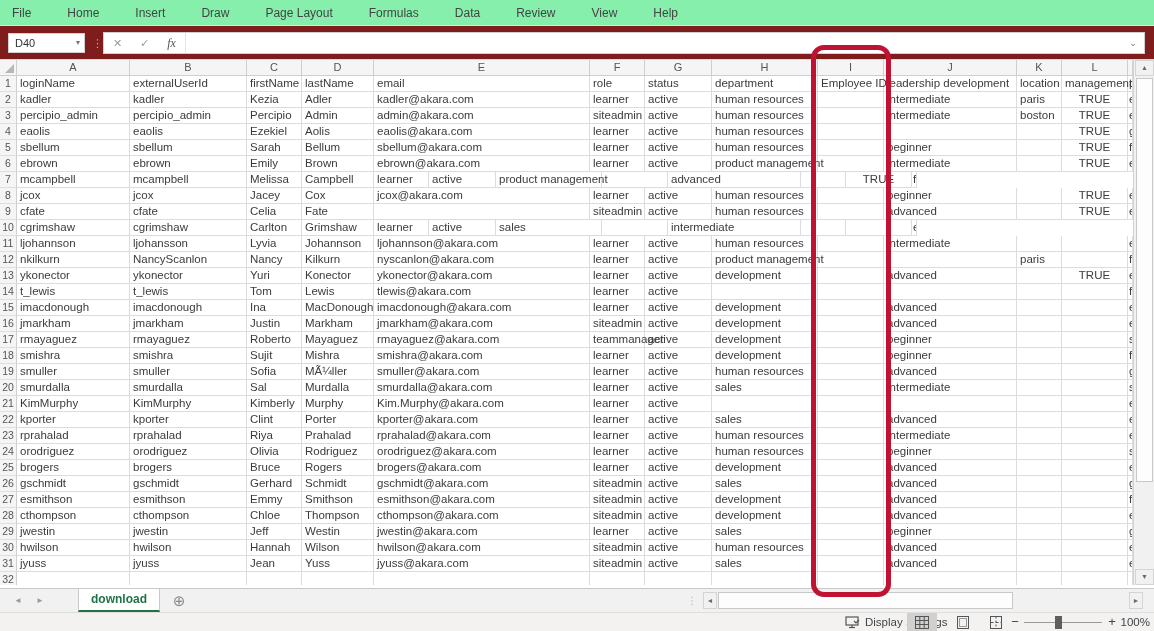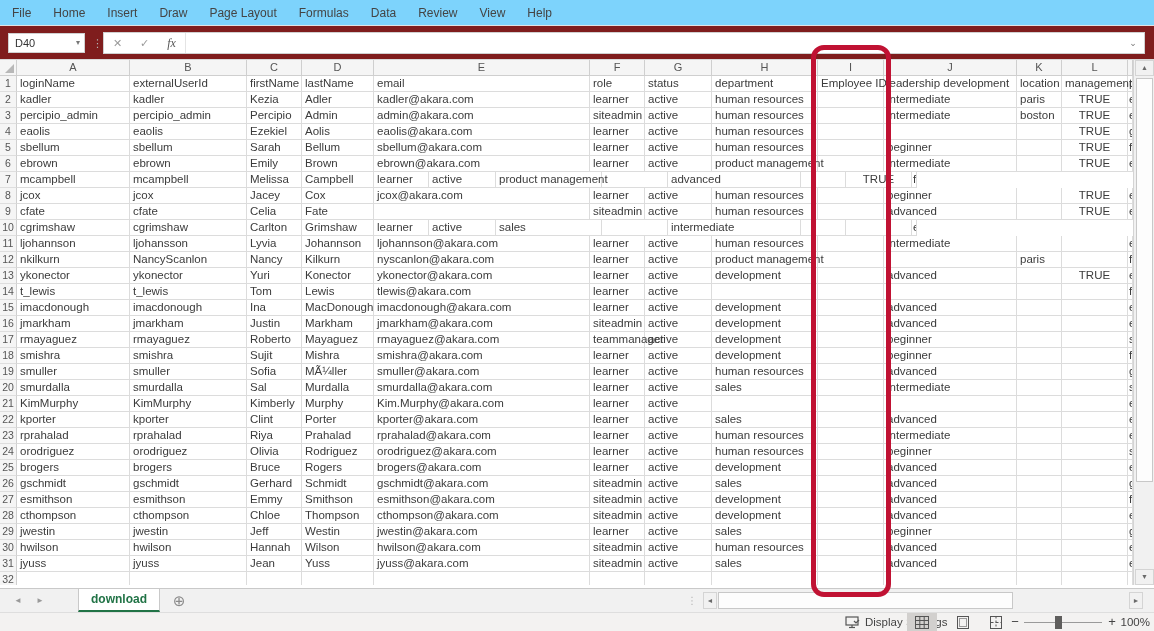--- a/index.html
+++ b/index.html
@@ -2,22 +2,22 @@
 <html><head>
 <meta charset="utf-8">
 <style>
   * { margin:0; padding:0; box-sizing:border-box; }
   html,body { width:1154px; height:631px; overflow:hidden; background:#fff;
     font-family:"Liberation Sans", sans-serif; -webkit-font-smoothing:antialiased; }
   #app { position:relative; width:1154px; height:631px; background:#fff; }
 
   
   #menubar { position:absolute; left:0; top:0; width:1154px; height:26px;
-    background:#7dd3fc; border-bottom:1px solid #e2e2e2; display:flex; align-items:center;
-    padding-left:12px; gap:22px; }
+    background:#86efac; border-bottom:1px solid #e2e2e2; display:flex; align-items:center;
+    padding-left:12px; gap:36px; }
   .menu-item { font-size:12px; color:#444; white-space:nowrap; cursor:default; }
 
   
   #formula-row { position:absolute; left:0; top:26px; width:1154px; height:34px;
     background:#7f1d1d; border-bottom:1px solid #d9d9d9; }
   #name-box { position:absolute; left:8px; top:7px; width:77px; height:20px; background:#fff;
     border:1px solid #d0d0d0; font-size:11px; color:#333; line-height:18px; padding-left:6px; }
   #name-box .nb-arrow { position:absolute; right:4px; top:0; font-size:8px; color:#777; line-height:18px; }
   #fr-dots { position:absolute; left:92px; top:6px; color:#b5b5b5; font-size:11px; line-height:22px; letter-spacing:0; }
   #formula-strip { position:absolute; left:103px; top:6px; width:1042px; height:22px;

